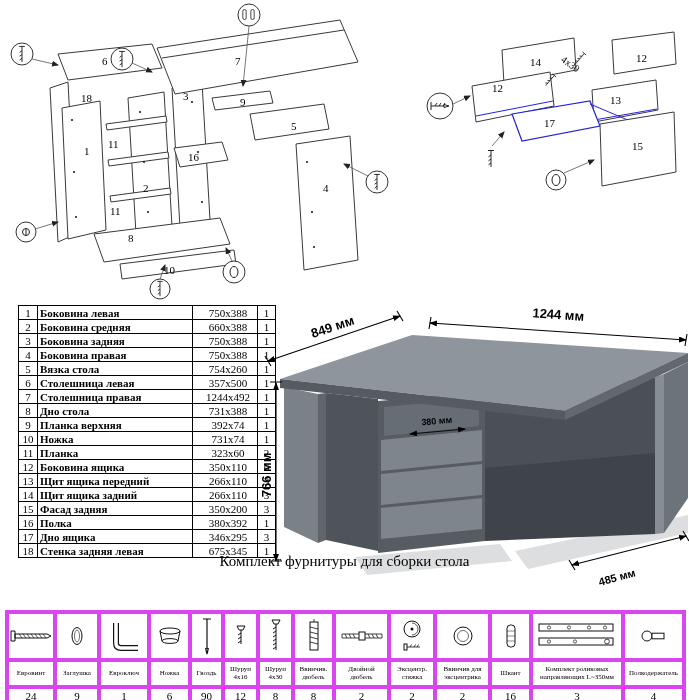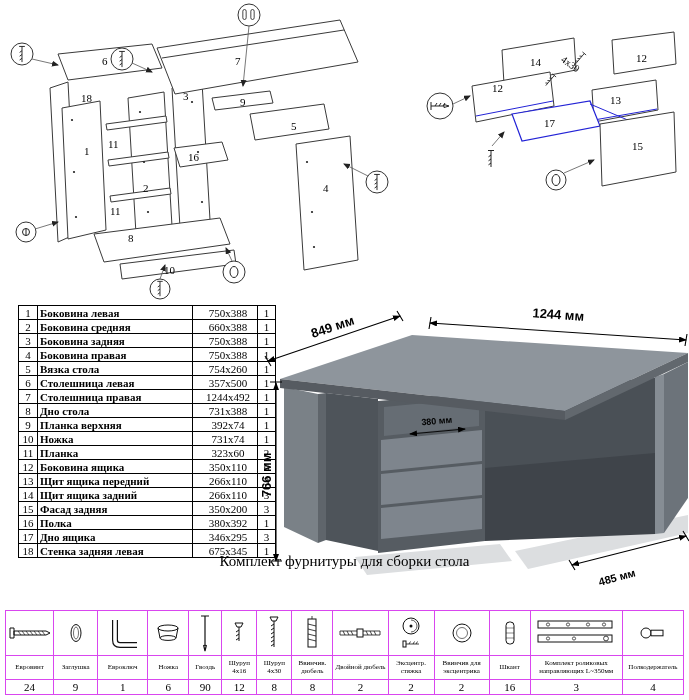--- a/index.html
+++ b/index.html
@@ -11,21 +11,21 @@
   #parts-table{position:absolute;left:18px;top:305px;border-collapse:collapse;background:#fff;}
   #parts-table td{border:1px solid #000;font-size:11px;line-height:12px;height:13px;padding:0 2px;white-space:nowrap;}
   #parts-table td.c{text-align:center;padding:0 1px;}
   #parts-table td.num{width:16px;}
   #parts-table td.name{width:150px;font-weight:bold;}
   #parts-table td.size{width:54px;text-align:center;padding-left:8px;}
   #parts-table td.qty{width:15px;}
   
   #hw-title{position:absolute;left:0;top:553px;width:689px;text-align:center;font-size:15px;}
   #hw-table{position:absolute;left:5px;top:610px;width:679px;border-collapse:collapse;table-layout:fixed;background:#fff;}
-  #hw-table td{border:1px solid #d946ef;text-align:center;vertical-align:middle;padding:0;overflow:hidden;}
+  #hw-table td{border:4px solid #d946ef;text-align:center;vertical-align:middle;padding:0;overflow:hidden;}
   #hw-table td.icon-cell{height:44px;}
   #hw-table td.icon-cell svg{margin:0 auto;}
   #hw-table td.label-cell{font-size:7px;line-height:7.5px;height:21px;padding:1px;word-wrap:break-word;}
   #hw-table td.qty-cell{font-size:11px;height:14px;}
 </style>
 </head>
 <body>
 
 <svg id="exploded-svg" width="425" height="300" viewBox="0 0 425 300" style="position:absolute;left:2px;top:2px;">
   <defs>

